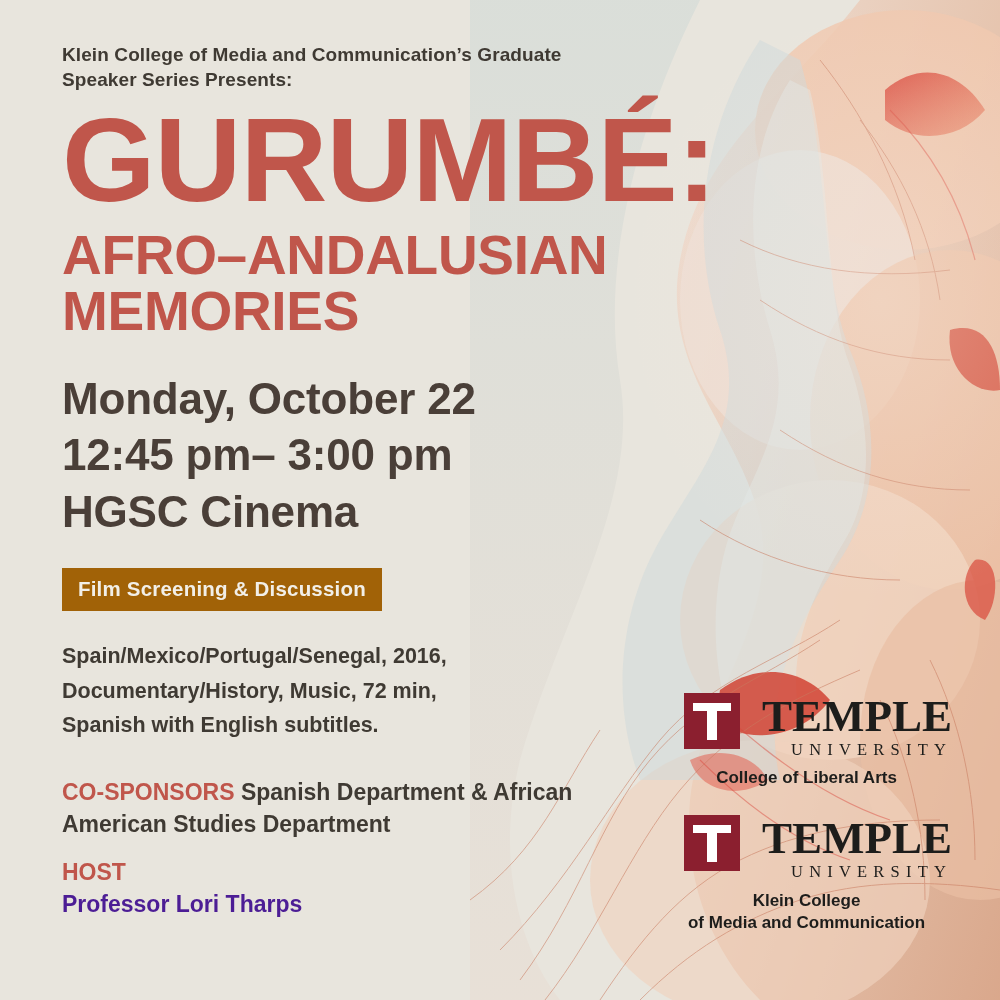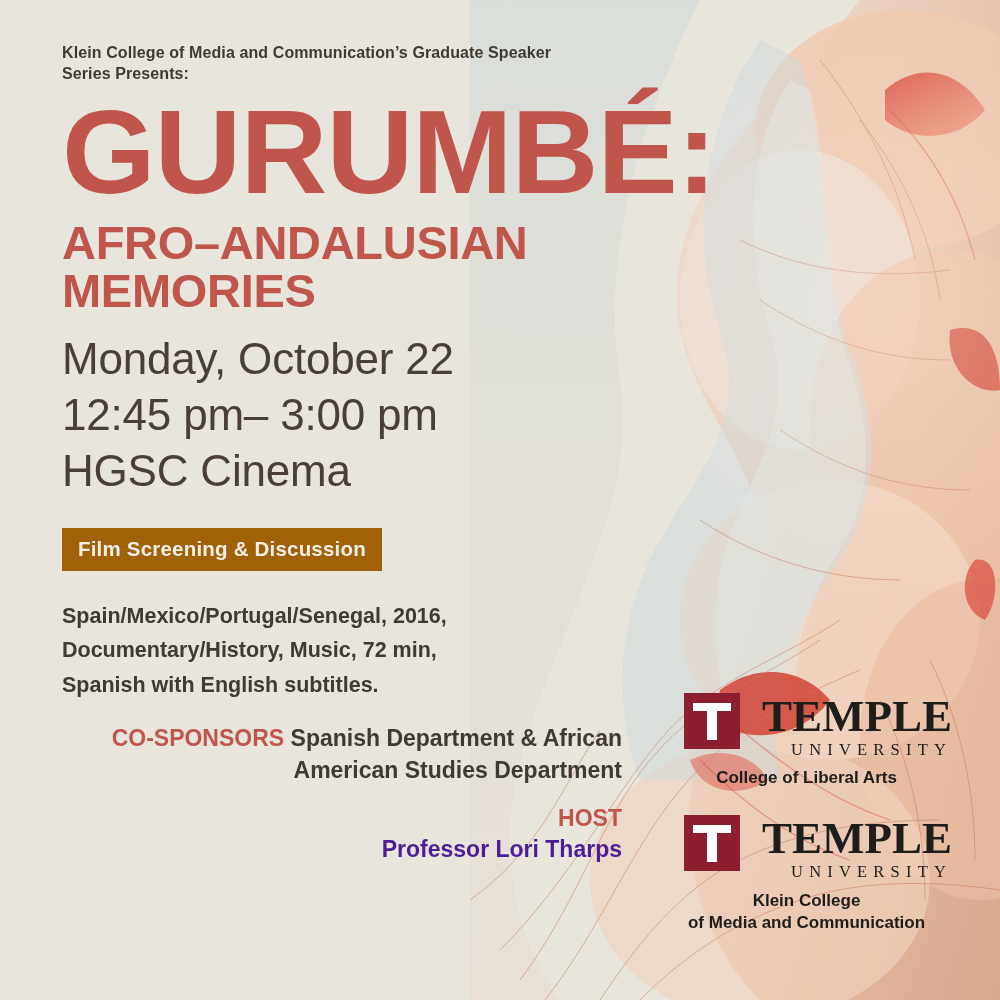--- a/index.html
+++ b/index.html
@@ -32,51 +32,51 @@
   
   .content {
     position: absolute;
     left: 62px;
     top: 42px;
     width: 660px;
   }
   .kicker {
     font-family: "Liberation Sans", sans-serif;
     font-weight: bold;
-    font-size: 16px;
+    font-size: 19px;
     line-height: 1.32;
     color: #3f3a33;
     letter-spacing: .1px;
     max-width: 520px;
   }
   .title {
     font-family: "Liberation Sans Narrow", "Liberation Sans", sans-serif;
     font-weight: bold;
     font-size: 118px;
     line-height: 0.92;
     color: #c0564b;
     letter-spacing: -1px;
     margin-top: 14px;
     transform: scaleX(1.02);
     transform-origin: left center;
   }
   .subtitle {
     font-family: "Liberation Sans Narrow", "Liberation Sans", sans-serif;
     font-weight: bold;
-    font-size: 47px;
+    font-size: 55px;
     line-height: 1.02;
     color: #c0564b;
     margin-top: 12px;
     letter-spacing: -0.3px;
   }
   .when {
-    margin-top: 16px;
+    margin-top: 32px;
     color: #4a3f38;
     font-family: "Liberation Sans Narrow", "Liberation Sans", sans-serif;
-    font-weight: normal;
+    font-weight: bold;
     font-size: 44px;
     line-height: 1.28;
     letter-spacing: -0.2px;
   }
   .when div { white-space: nowrap; }
 
   .tag {
     display: inline-block;
     margin-top: 28px;
     background: #a16207;
@@ -90,27 +90,26 @@
   .credits {
     margin-top: 28px;
     color: #3f3a33;
     font-weight: bold;
     font-size: 21.5px;
     line-height: 1.62;
     max-width: 530px;
   }
 
   .sponsors {
-    margin-top: 20px;
+    margin-top: 34px;
     font-weight: bold;
     font-size: 23px;
     line-height: 1.38;
     color: #3f3a33;
     max-width: 560px;
-    text-align: right;
   }
   .sponsors .lbl { color: #c0564b; }
   .host { margin-top: 16px; }
   .host .lbl { color: #c0564b; display: block; }
   .host .name { color: #4c1d95; display: block; }
 
   
   .logos {
     position: absolute;
     right: 56px;

